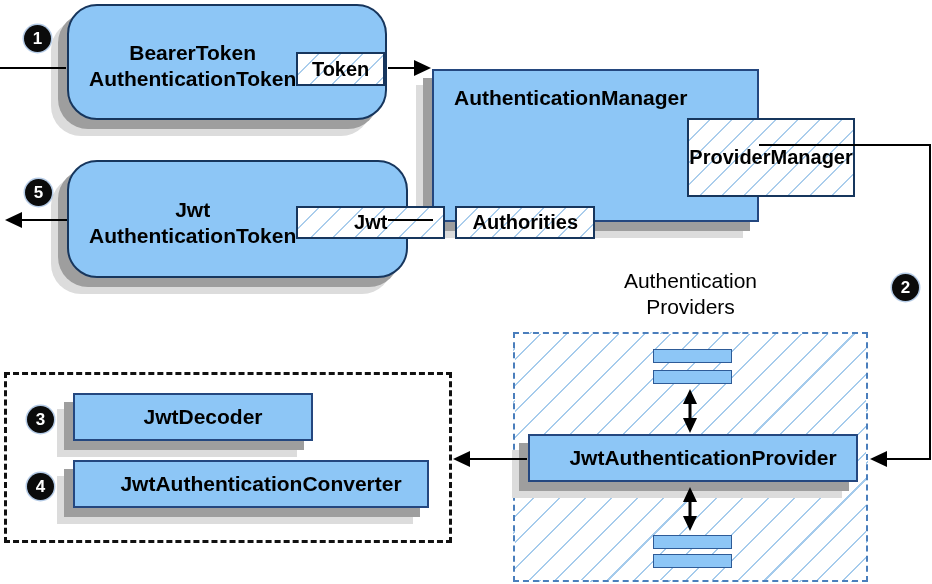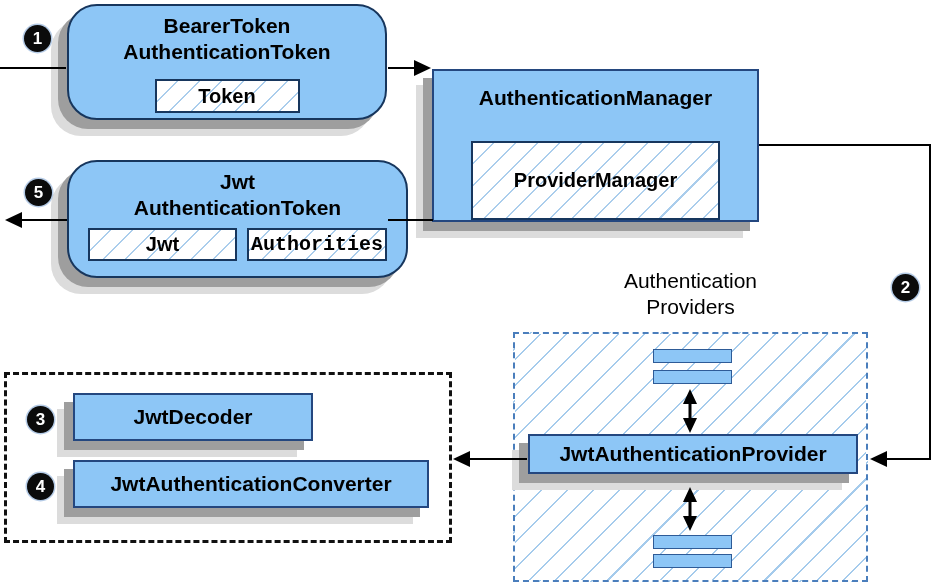--- a/index.html
+++ b/index.html
@@ -7,21 +7,21 @@
     position:relative;width:932px;height:584px;overflow:hidden;
     font-family:"Liberation Sans","DejaVu Sans",sans-serif;color:#000;
     background:#ffffff;
   }
   .stage *{box-sizing:border-box;}
 
   
   .node{
     position:absolute;background:#8dc6f6;border:2px solid #17365d;
     box-shadow:-9px 9px 0 0 #9e9e9e,-16px 16px 0 0 #dcdcdc;
-    display:flex;flex-direction:column;align-items:center;
+    display:flex;flex-direction:row;align-items:center;padding-left:20px;
   }
   .node.rounded{border-radius:30px;}
   .node.rect{border-color:#24477f;}
   .node-title{
     font-weight:bold;font-size:21px;line-height:26px;text-align:center;
     margin-top:7px;
   }
   .node.rect .node-title{margin:auto;text-align:center;}
 
   
@@ -108,27 +108,27 @@
 
   <div class="node rounded" style="left:67px;top:160px;width:341px;height:118px;">
     <div class="node-title">
       <div>Jwt</div>
       <div>AuthenticationToken</div>
     </div>
     <div style="display:flex;gap:10px;margin-top:7px;">
       <div class="chip" style="width:149px;height:33px;">
         <span>Jwt</span>
       </div>
-      <div class="chip" style="width:140px;height:33px;font-family:Liberation Mono, monospace;">
+      <div class="chip" style="width:140px;height:33px;">
         <span>Authorities</span>
       </div>
     </div>
   </div>
 
-  <div class="node rect" style="left:528px;top:434px;width:330px;height:40px;">
+  <div class="node rect" style="left:528px;top:434px;width:330px;height:48px;">
     <div class="node-title">JwtAuthenticationProvider</div>
   </div>
 
   <div class="node rect" style="left:73px;top:393px;width:240px;height:48px;">
     <div class="node-title">JwtDecoder</div>
   </div>
 
   <div class="node rect" style="left:73px;top:460px;width:356px;height:48px;">
     <div class="node-title">JwtAuthenticationConverter</div>
   </div>

